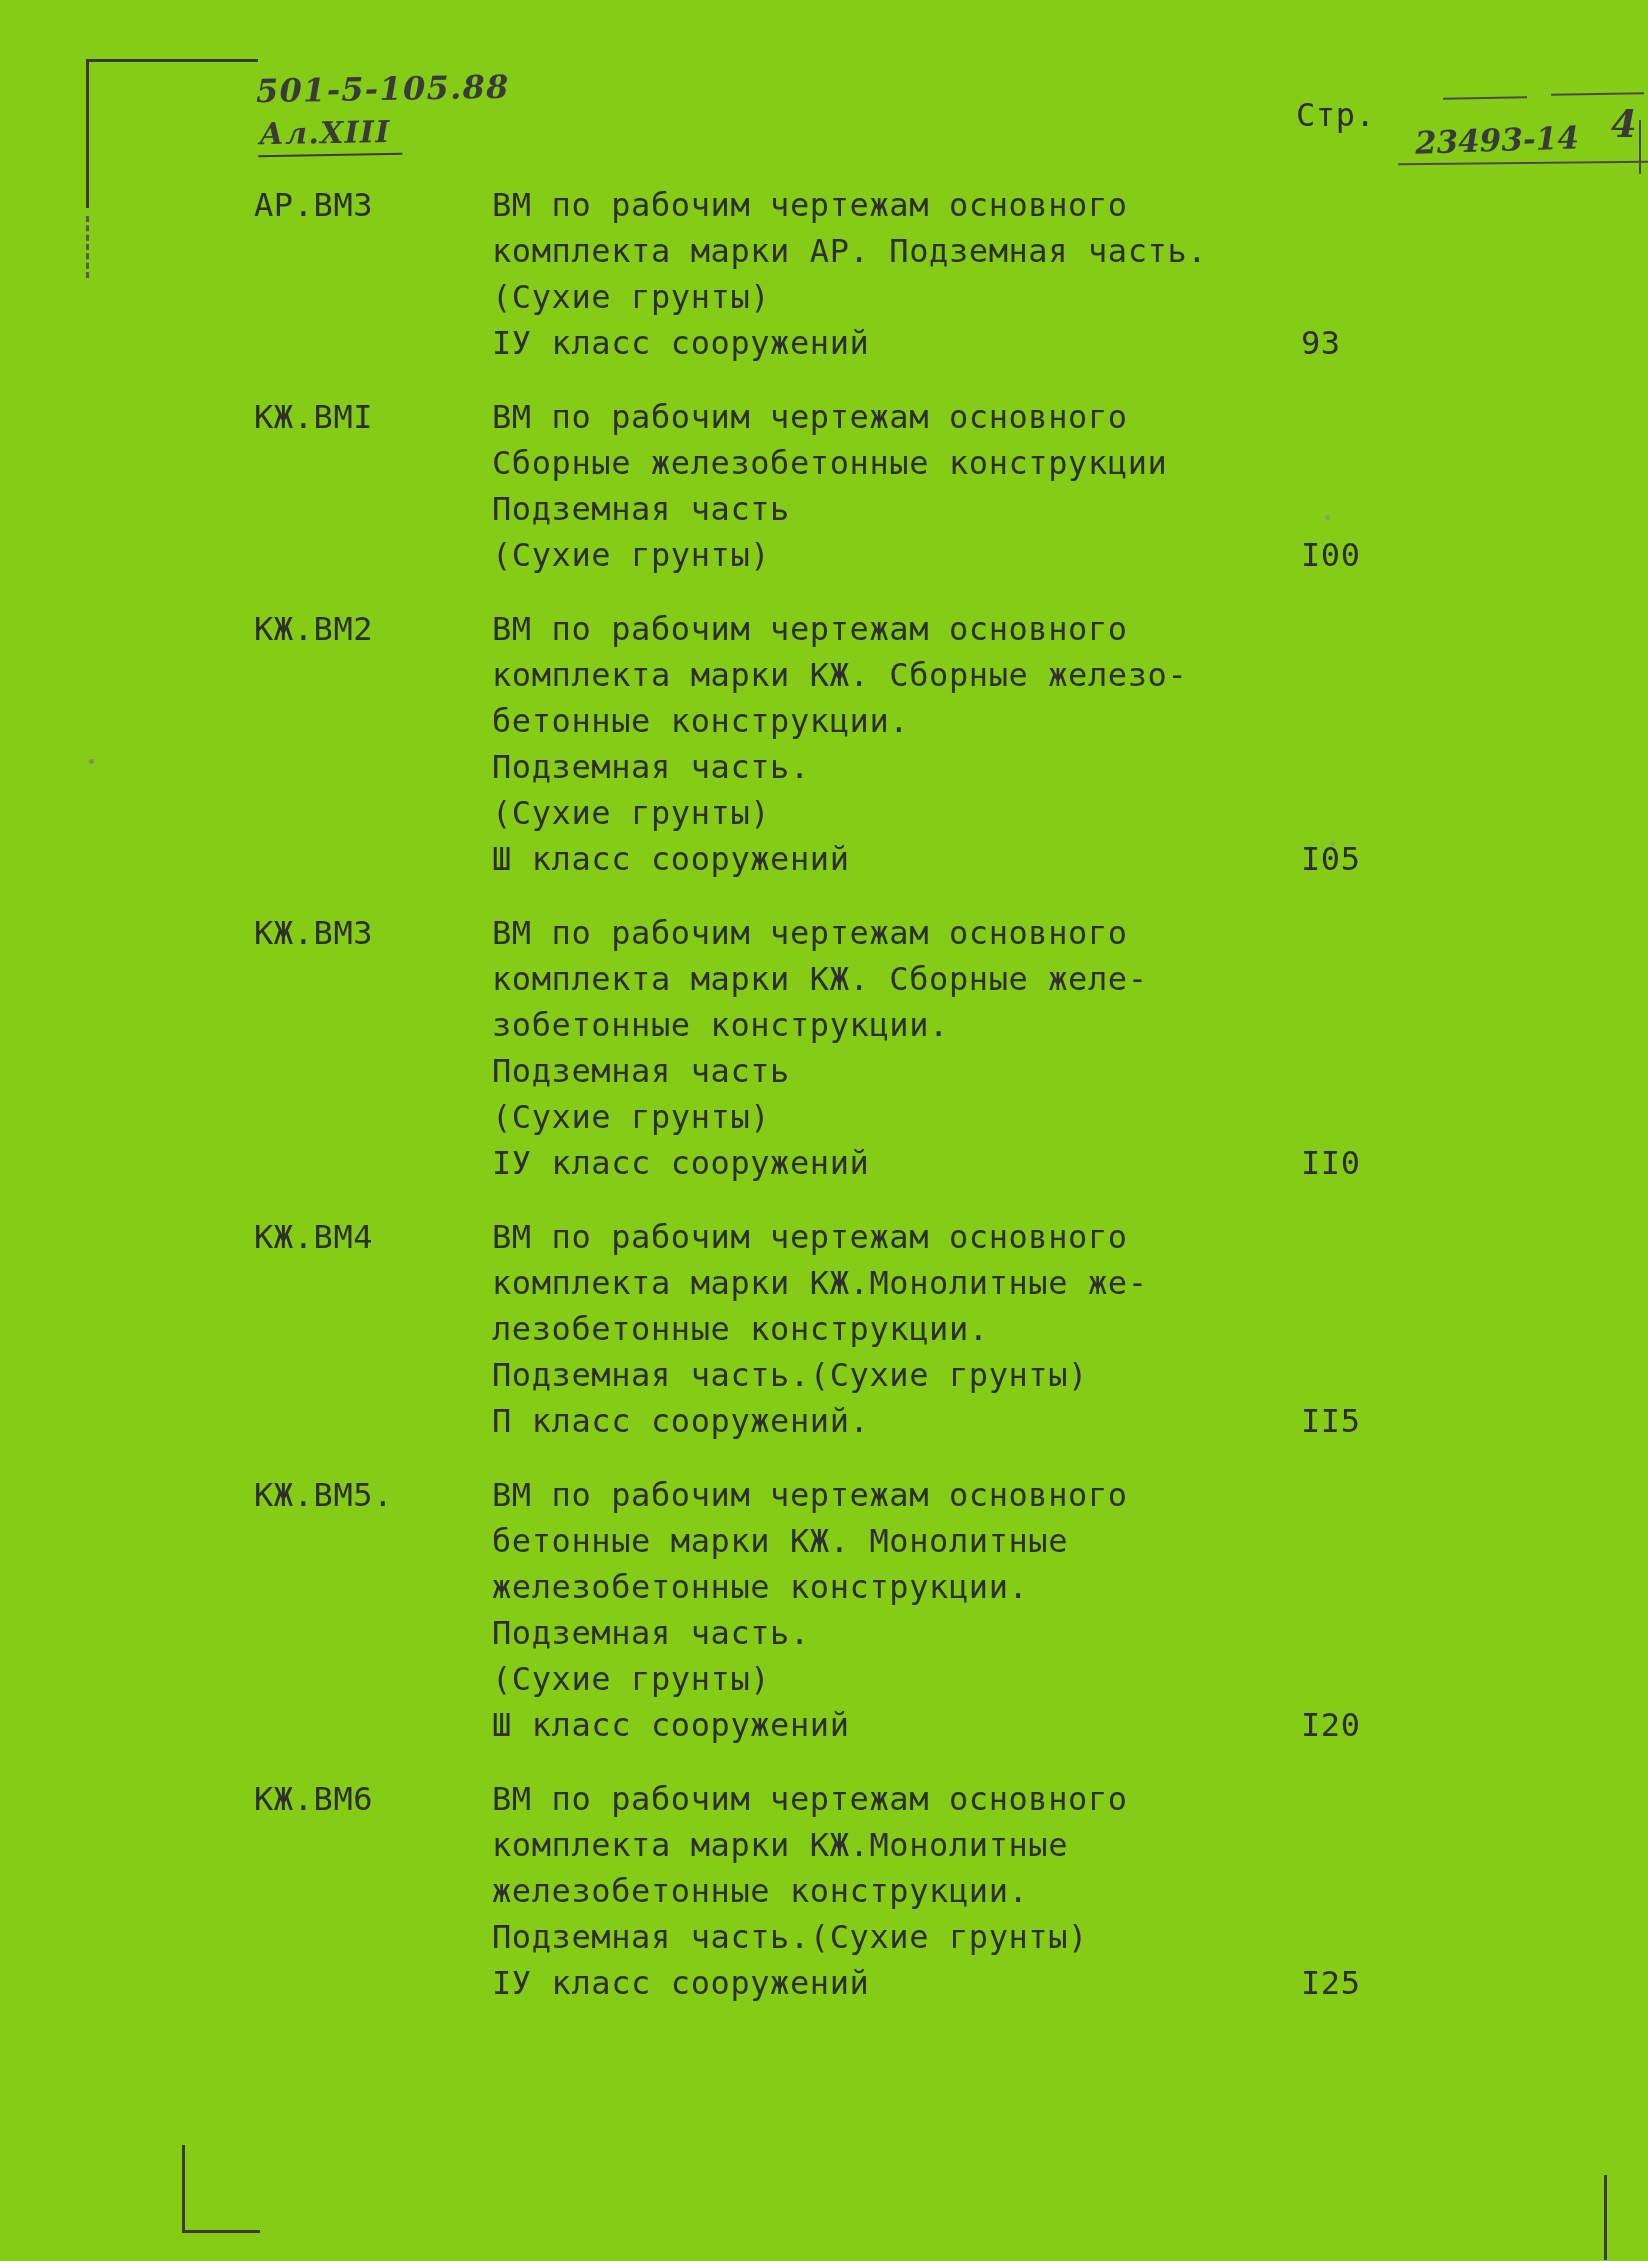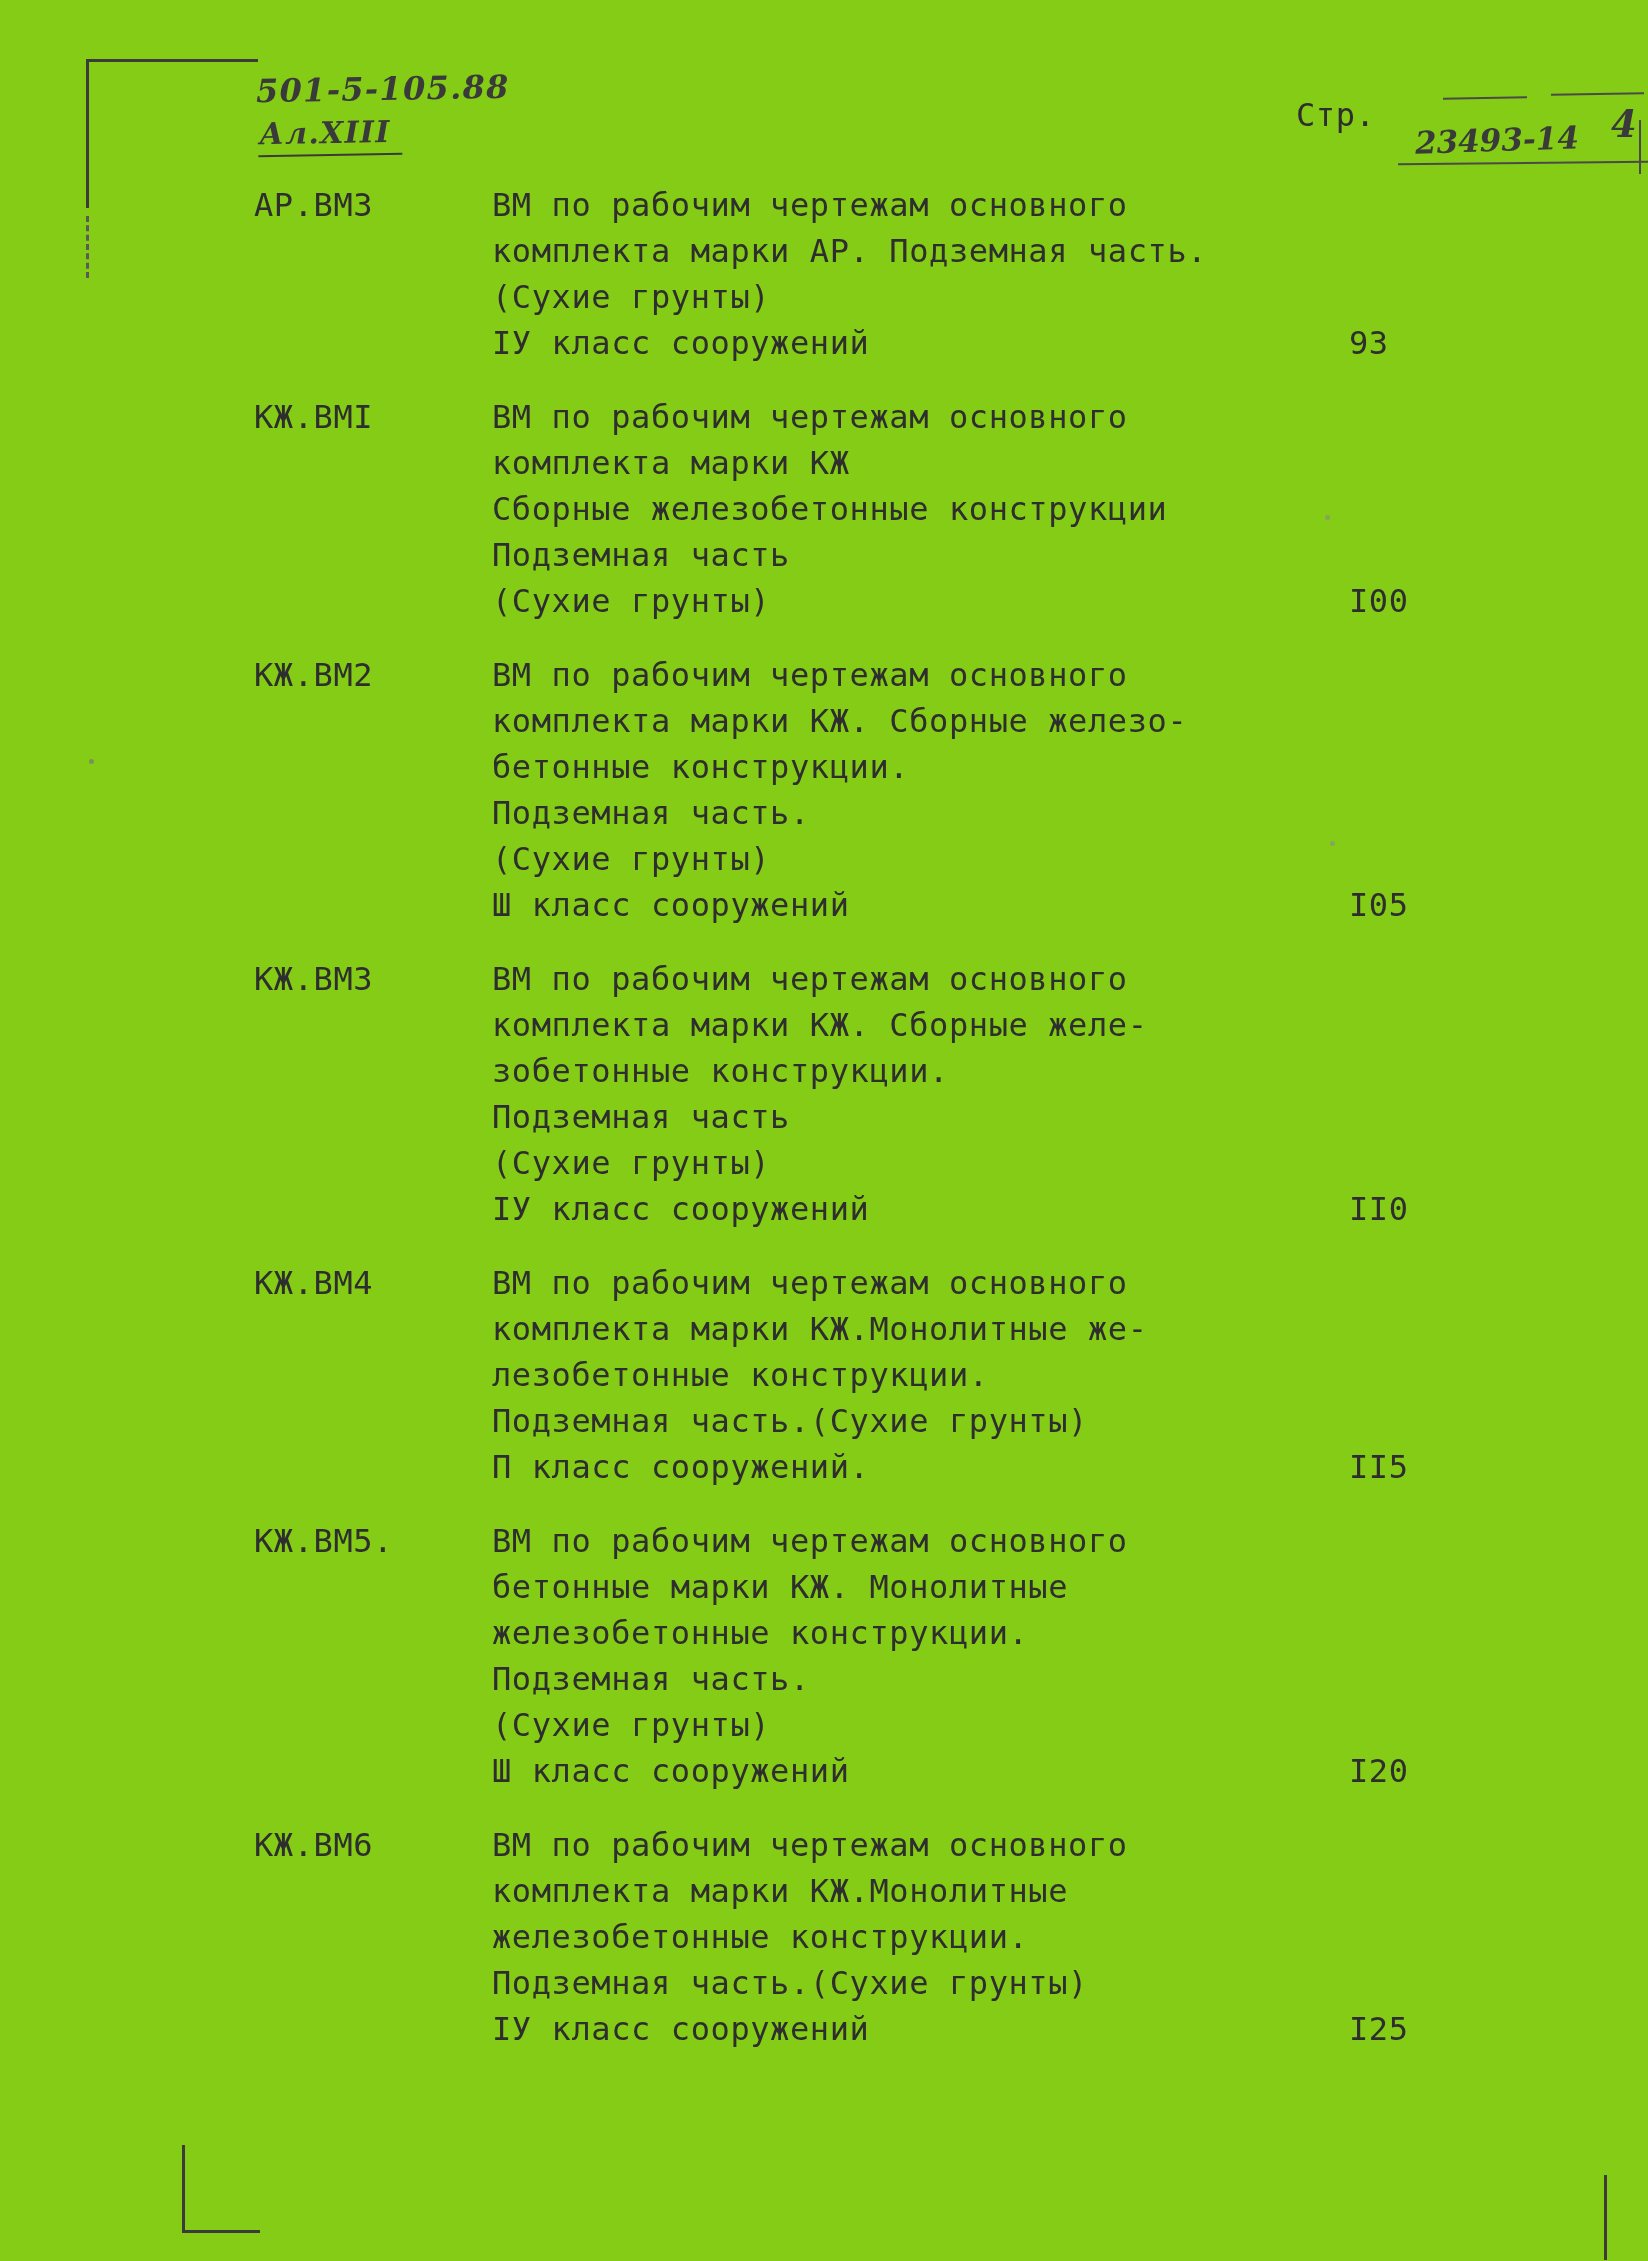--- a/index.html
+++ b/index.html
@@ -88,21 +88,20 @@
   .entry-desc {
     width: 809px; flex: 0 0 809px;
     font-size: 32px; line-height: 46px; letter-spacing: 0.6px;
   }
   .desc-line { white-space: nowrap; }
   .entry-page {
     flex: 0 0 155px;
     font-size: 32px; line-height: 46px; letter-spacing: 0.6px;
     align-self: flex-end;
     white-space: nowrap;
-    margin-left: 48px;
   }
 </style>
 </head>
 <body>
 
 <div class="page">
 
   <div class="corner-top-left"></div>
   <div class="corner-top-left-dash"></div>
   <div class="corner-bottom-left"></div>
@@ -131,21 +130,20 @@
           <div class="desc-line">(Сухие грунты)</div>
           <div class="desc-line">IУ класс сооружений</div>
         </div>
       <div class="entry-page">93</div>
     </div>
 
     <div class="entry">
       <div class="entry-code">КЖ.ВМI</div>
       <div class="entry-desc">
           <div class="desc-line">ВМ по рабочим чертежам основного</div>
-          <div class="desc-line">комплекта марки КЖ</div>
           <div class="desc-line">Сборные железобетонные конструкции</div>
           <div class="desc-line">Подземная часть</div>
           <div class="desc-line">(Сухие грунты)</div>
         </div>
       <div class="entry-page">I00</div>
     </div>
 
     <div class="entry">
       <div class="entry-code">КЖ.ВМ2</div>
       <div class="entry-desc">

